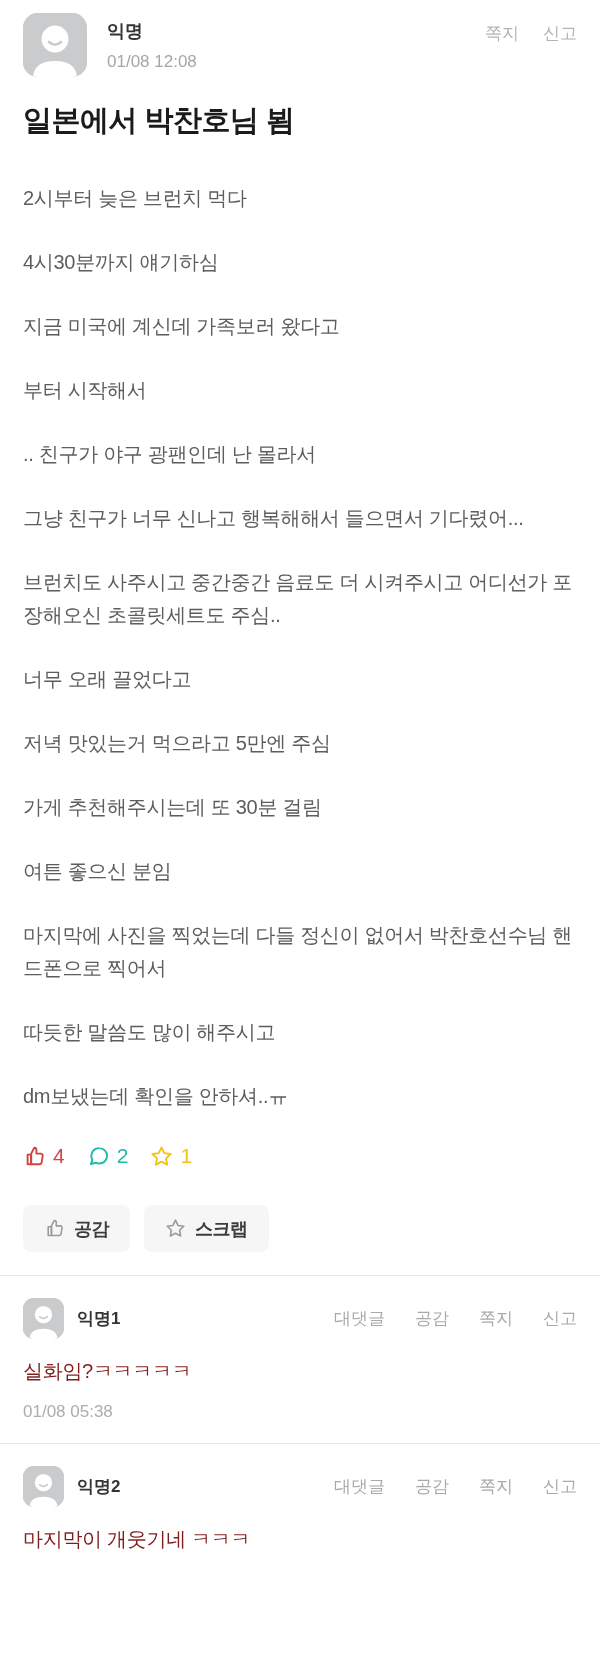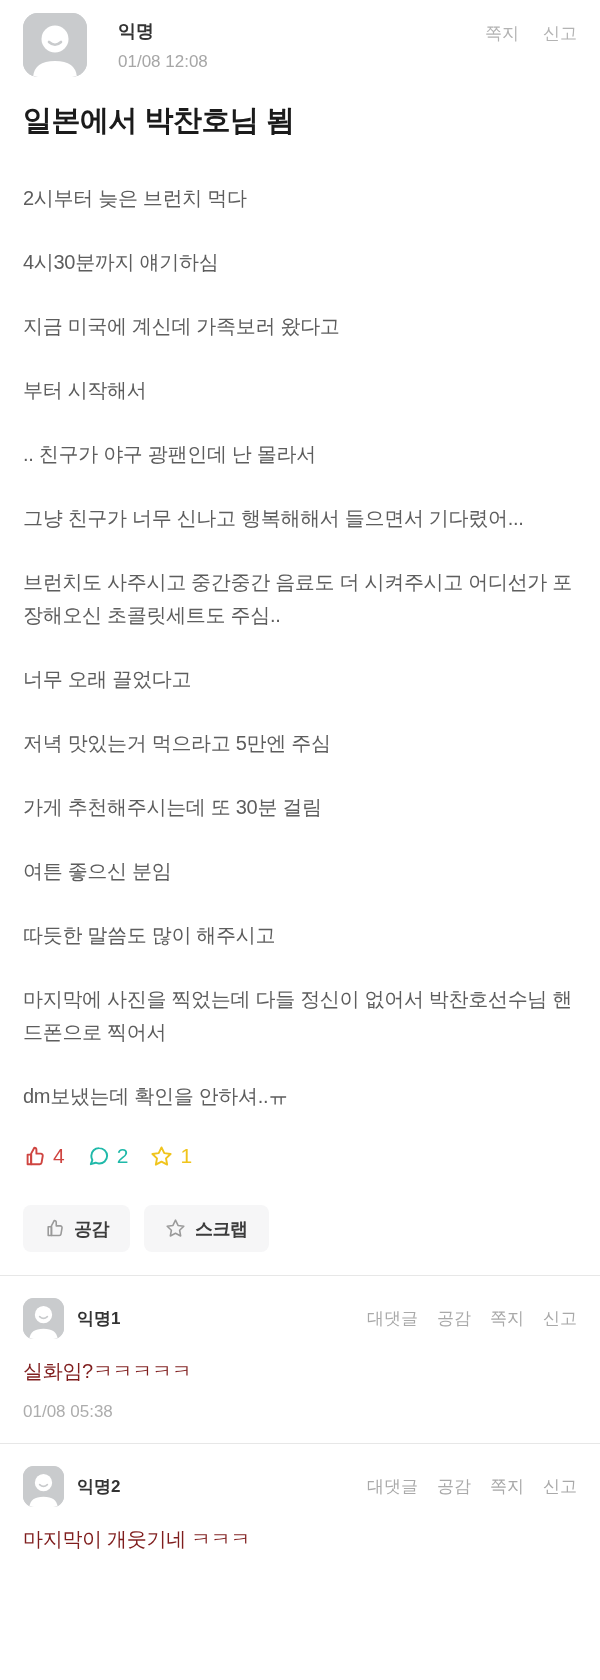--- a/index.html
+++ b/index.html
@@ -11,21 +11,21 @@
   }
   .page { padding:13px 23px 0 23px; }
 
   
   .post-header { display:flex; align-items:flex-start; }
   .avatar {
     width:64px; height:64px; border-radius:15px; overflow:hidden;
     background:#c9cbcd; flex:0 0 auto;
   }
   .avatar svg { display:block; width:100%; height:100%; }
-  .header-meta { margin-left:31px; padding-top:6px; flex:1; }
+  .header-meta { margin-left:20px; padding-top:6px; flex:1; }
   .author-name { font-size:18px; font-weight:bold; color:#333; }
   .post-date { font-size:17px; color:#a6a6a6; margin-top:9px; }
   .header-actions { display:flex; gap:24px; padding-top:9px; }
   .header-actions .action-link { font-size:17px; color:#b3b3b3; cursor:pointer; }
 
   
   .post-title {
     font-size:29px; font-weight:bold; color:#1b1b1b;
     margin-top:24px; letter-spacing:-0.5px;
   }
@@ -57,21 +57,21 @@
 
   
   .comment { padding-top:22px; }
   .comment-head { display:flex; align-items:center; }
   .comment-avatar {
     width:41px; height:41px; border-radius:11px; overflow:hidden;
     background:#c9cbcd; flex:0 0 auto;
   }
   .comment-avatar svg { display:block; width:100%; height:100%; }
   .comment-author { font-size:17px; font-weight:bold; color:#333; margin-left:13px; flex:1; }
-  .comment-links { display:flex; gap:19px; }
+  .comment-links { display:flex; gap:30px; }
   .comment-links .action-link { font-size:17px; color:#a9a9a9; cursor:pointer; }
   .comment-text { font-size:20px; color:#7f1d1d; margin-top:19px; letter-spacing:-0.3px; }
   .comment-date { font-size:17px; color:#adadad; margin-top:17px; }
   .comment-sep { border:none; border-top:1px solid #e7e7e7; margin:21px -23px 0 -23px; }
 </style>
 </head>
 <body>
 
 <div class="page">
 
@@ -101,22 +101,22 @@
     <p>4시30분까지 얘기하심</p>
     <p>지금 미국에 계신데 가족보러 왔다고</p>
     <p>부터 시작해서</p>
     <p>.. 친구가 야구 광팬인데 난 몰라서</p>
     <p>그냥 친구가 너무 신나고 행복해해서 들으면서 기다렸어...</p>
     <p>브런치도 사주시고 중간중간 음료도 더 시켜주시고 어디선가 포장해오신 초콜릿세트도 주심..</p>
     <p>너무 오래 끌었다고</p>
     <p>저녁 맛있는거 먹으라고 5만엔 주심</p>
     <p>가게 추천해주시는데 또 30분 걸림</p>
     <p>여튼 좋으신 분임</p>
+    <p>마지막에 사진을 찍었는데 다들 정신이 없어서 박찬호선수님 핸드폰으로 찍어서</p>
     <p>따듯한 말씀도 많이 해주시고</p>
-    <p>마지막에 사진을 찍었는데 다들 정신이 없어서 박찬호선수님 핸드폰으로 찍어서</p>
     <p>dm보냈는데 확인을 안하셔..ㅠ</p>
   </div>
 
   <div class="reactions">
     <span class="reaction reaction-like">
       <svg viewBox="0 0 24 24" fill="none" stroke="currentColor" stroke-width="2" stroke-linejoin="round" stroke-linecap="round">
         <path d="M14 9V5a2.2 2.2 0 0 0-2.2-2.2L8.5 9v11h8.9a2 2 0 0 0 2-1.7l1.2-7a2 2 0 0 0-2-2.3z"></path>
         <path d="M8.5 10H4.8v10h3.7z"></path>
       </svg>
       <span>4</span>

